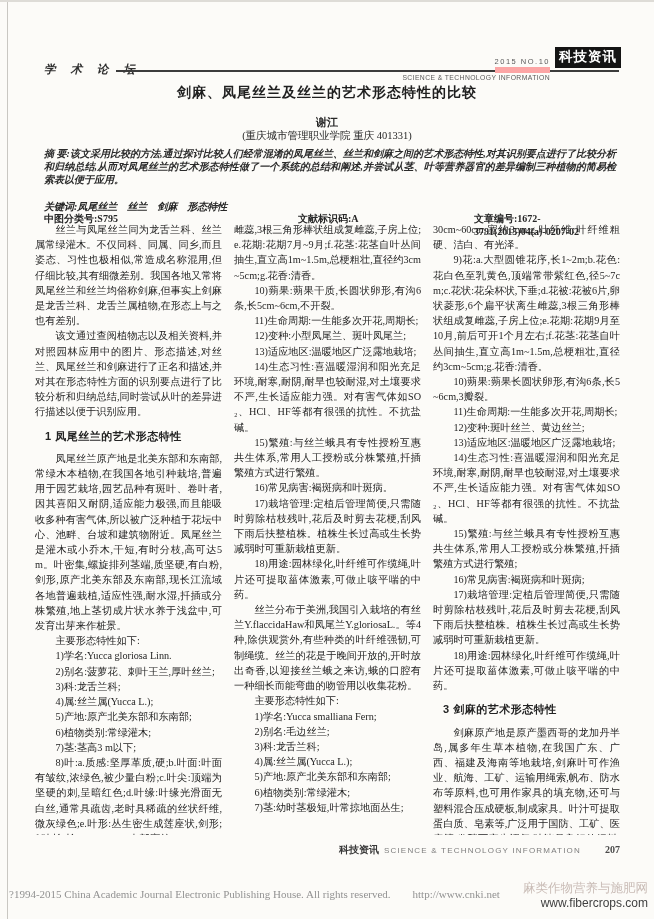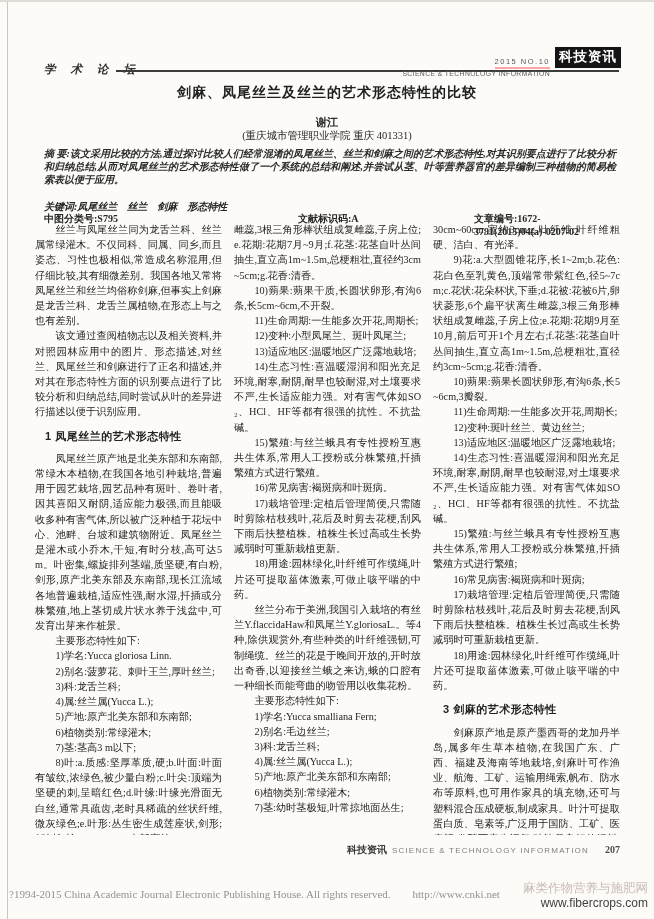--- a/index.html
+++ b/index.html
@@ -12,21 +12,21 @@
   .scan-edge2{position:absolute;left:0;top:0;width:654px;height:2px;background:#dedcd7;}
 
   
   .section-label{
     position:absolute;left:44px;top:62px;font-size:11.5px;font-style:italic;font-weight:700;
     letter-spacing:6px;color:#2e2e2e;
   }
   .masthead-rule{position:absolute;left:116px;right:35px;top:70px;height:2px;background:#3c3c3c;}
   .journal-block{position:absolute;right:33px;top:47px;display:flex;align-items:flex-start;}
   .journal-texts{text-align:right;padding-top:3px;}
-  .issue{font-size:7.5px;color:#5a5a5a;letter-spacing:1.5px;border-bottom:2px solid #fca5a5;display:inline-block;padding-bottom:1px;margin-bottom:1px;font-family:"Liberation Sans",sans-serif;}
+  .issue{font-size:7.5px;color:#5a5a5a;letter-spacing:1.5px;border-bottom:6px solid #fca5a5;display:inline-block;padding-bottom:1px;margin-bottom:1px;font-family:"Liberation Sans",sans-serif;}
   .journal-en{font-size:6.8px;color:#5a5a5a;letter-spacing:.4px;font-family:"Liberation Sans",sans-serif;white-space:nowrap;}
   .journal-cn-box{
     margin-left:5px;background:#141414;color:#ffffff;font-weight:700;font-size:13.5px;
     padding:1px 4px 2px 4px;letter-spacing:1px;font-family:"Liberation Sans",sans-serif;
   }
 
   
   .title{
     position:absolute;left:0;right:0;top:84px;margin:0;text-align:center;
     font-size:14px;font-weight:700;letter-spacing:1px;color:#1f1f1f;
@@ -62,21 +62,21 @@
     font-family:"Liberation Sans","DejaVu Sans",sans-serif;font-weight:700;font-size:11px;
     text-indent:0;margin:9px 0 7px 10px;letter-spacing:.5px;
   }
 
   
   .page-footer{
     position:absolute;right:34px;top:843px;display:flex;align-items:baseline;white-space:nowrap;
   }
   .page-footer .f-cn{font-size:10px;font-weight:700;color:#3a3a3a;font-family:"Liberation Sans",sans-serif;}
   .page-footer .f-en{font-size:8px;color:#7d7d7d;letter-spacing:1.2px;margin-left:5px;font-family:"Liberation Sans",sans-serif;}
-  .page-footer .f-page{font-size:10px;color:#4a4a4a;margin-left:16px;font-weight:600;}
+  .page-footer .f-page{font-size:10px;color:#4a4a4a;margin-left:24px;font-weight:600;}
 
   .copyright{
     position:absolute;left:9px;top:888px;font-size:11px;color:#929292;white-space:nowrap;
   }
   .copyright .url{margin-left:22px;}
   .watermark{
     position:absolute;right:6px;top:881px;text-align:right;color:#c9bcb6;line-height:15px;
     font-size:12.5px;font-family:"Liberation Sans",sans-serif;
   }
   .watermark .wm2{font-size:12px;color:#404040;}

